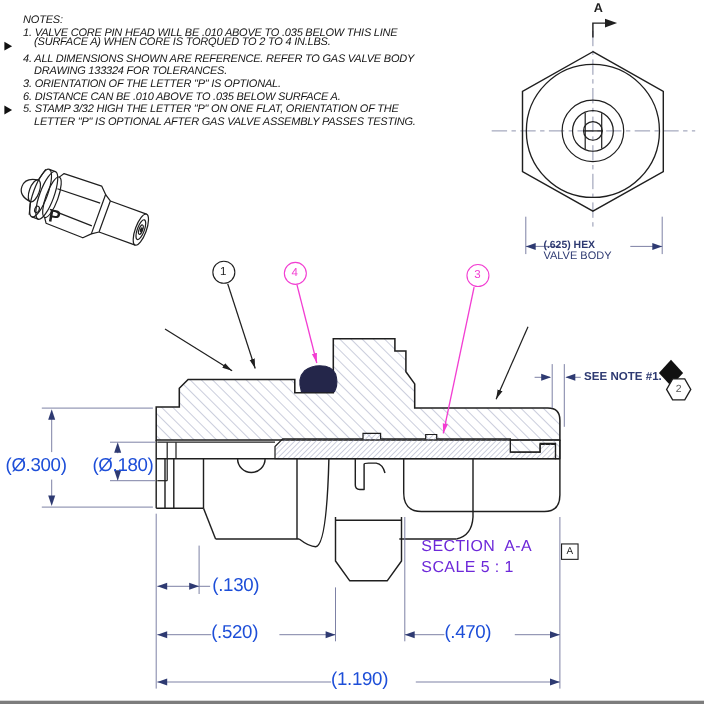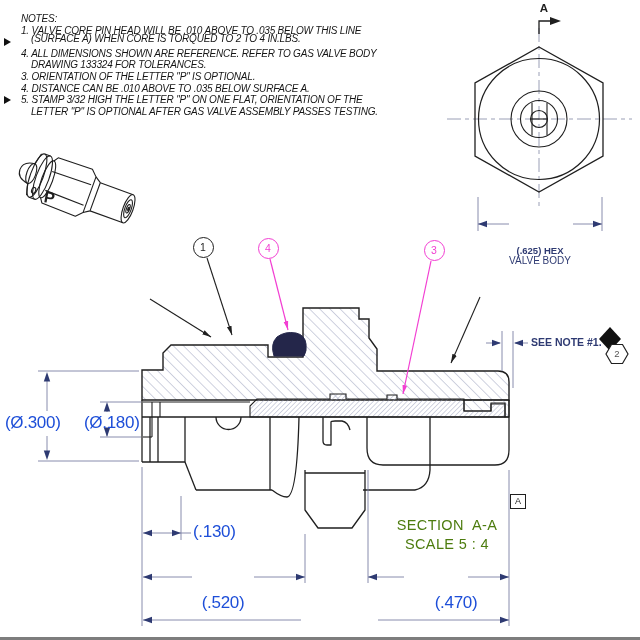--- a/index.html
+++ b/index.html
@@ -1,27 +1,27 @@
 <!DOCTYPE html>
 <html><head>
 <meta charset="utf-8">
 <style>
   html,body{margin:0;padding:0;background:#ffffff;}
   #stage{position:relative;width:640px;height:640px;background:#ffffff;overflow:hidden;
          font-family:"Liberation Sans", sans-serif;}
   #linework{position:absolute;left:0;top:0;}
-  .txt{position:absolute;color:#4d7c0f;white-space:pre;}
+  .txt{position:absolute;color:#6d28d9;white-space:pre;}
   .notes-line{position:absolute;left:21px;font-size:10px;line-height:11.6px;color:#151515;letter-spacing:-0.2px;font-style:italic;}
   .notes-cont{left:31px;}
   .flag{position:absolute;width:0;height:0;border-left:7px solid #111;
         border-top:4.5px solid transparent;border-bottom:4.5px solid transparent;}
   .dim{font-size:17px;color:#1d4ed8;letter-spacing:-0.3px;}
   .big{font-size:21px;color:#1c1c1c;letter-spacing:-0.4px;}
   .navy{color:#2e3a72;}
-  .center{text-align:center;margin-top:28px;}
+  .center{}
   .balloon{position:absolute;width:21px;height:21px;border-radius:50%;background:#fff;
            box-sizing:border-box;font-size:10.5px;text-align:center;line-height:19px;}
   .balloon.black{border:1.4px solid #1f1f1f;color:#1f1f1f;}
   .balloon.magenta{border:1.4px solid #f23ed2;color:#f23ed2;}
   .datum-box{position:absolute;left:510px;top:494px;width:14px;height:13px;border:1.4px solid #1f1f1f;
              font-size:9px;text-align:center;line-height:13px;color:#1f1f1f;background:#fff;}
   .section-letter{position:absolute;left:536px;top:2px;width:16px;text-align:center;
                   font-size:11.5px;font-weight:600;color:#1f1f1f;}
   .stamp-p{position:absolute;left:44px;top:189px;font-size:16px;font-weight:700;color:#1f1f1f;
            transform:rotate(10deg);}
@@ -196,21 +196,21 @@
     </g>
   </svg>
 
   <div>
     <div class="notes-line" style="top:13px">NOTES:</div>
     <div class="notes-line" style="top:24.6px">1. VALVE CORE PIN HEAD WILL BE .010 ABOVE TO .035 BELOW THIS LINE</div>
     <div class="notes-line notes-cont" style="top:33px">(SURFACE A) WHEN CORE IS TORQUED TO 2 TO 4 IN.LBS.</div>
     <div class="notes-line" style="top:47.8px">4. ALL DIMENSIONS SHOWN ARE REFERENCE. REFER TO GAS VALVE BODY</div>
     <div class="notes-line notes-cont" style="top:59.4px">DRAWING 133324 FOR TOLERANCES.</div>
     <div class="notes-line" style="top:71px">3. ORIENTATION OF THE LETTER "P" IS OPTIONAL.</div>
-    <div class="notes-line" style="top:82.6px">4. DISTANCE CAN BE .010 ABOVE TO .035 BELOW SURFACE A.</div>
+    <div class="notes-line" style="top:82.6px">6. DISTANCE CAN BE .010 ABOVE TO .035 BELOW SURFACE A.</div>
     <div class="notes-line" style="top:94.2px">5. STAMP 3/32 HIGH THE LETTER "P" ON ONE FLAT, ORIENTATION OF THE</div>
     <div class="notes-line notes-cont" style="top:105.8px">LETTER "P" IS OPTIONAL AFTER GAS VALVE ASSEMBLY PASSES TESTING.</div>
     <div class="flag" style="left:4px;top:37.5px"></div>
     <div class="flag" style="left:4px;top:95.5px"></div>
   </div>
 
   <div class="stamp-p">P</div>
 
   <div class="section-letter">A</div>
   <div class="txt navy center" style="left:494px;top:217px;width:92px;font-size:9.5px;font-weight:600">(.625) HEX</div>
@@ -221,22 +221,22 @@
 
   <div class="balloon black" style="left:192.5px;top:236.5px">1</div>
   <div class="balloon magenta" style="left:257.5px;top:237.5px">4</div>
   <div class="balloon magenta" style="left:423.5px;top:239.5px">3</div>
   <div class="txt" style="left:611px;top:348px;width:12px;text-align:center;font-size:9.5px;color:#555">2</div>
 
   <div class="txt dim" style="left:5px;top:413px">(Ø.300)</div>
   <div class="txt dim" style="left:84px;top:413px">(Ø.180)</div>
   <div class="txt dim" style="left:193px;top:522px">(.130)</div>
   <div class="txt dim center" style="left:192px;top:565px;width:62px">(.520)</div>
-  <div class="txt dim center" style="left:424px;top:565px;width:64px">(.470)</div>
+  <div class="txt dim center" style="left:404px;top:565px;width:64px">(.470)</div>
   <div class="txt dim center" style="left:301px;top:608px;width:77px">(1.190)</div>
 
   <div class="txt center" style="left:383px;top:489px;width:128px;font-size:14.5px;letter-spacing:0.4px">SECTION  A-A</div>
-  <div class="txt center" style="left:383px;top:508px;width:128px;font-size:14.5px;letter-spacing:0.4px">SCALE 5 : 4</div>
+  <div class="txt center" style="left:383px;top:508px;width:128px;font-size:14.5px;letter-spacing:0.4px">SCALE 5 : 1</div>
 
   <div class="datum-box">A</div>
 
   <div class="bottom-edge"></div>
 </div>
 
 </body></html>

